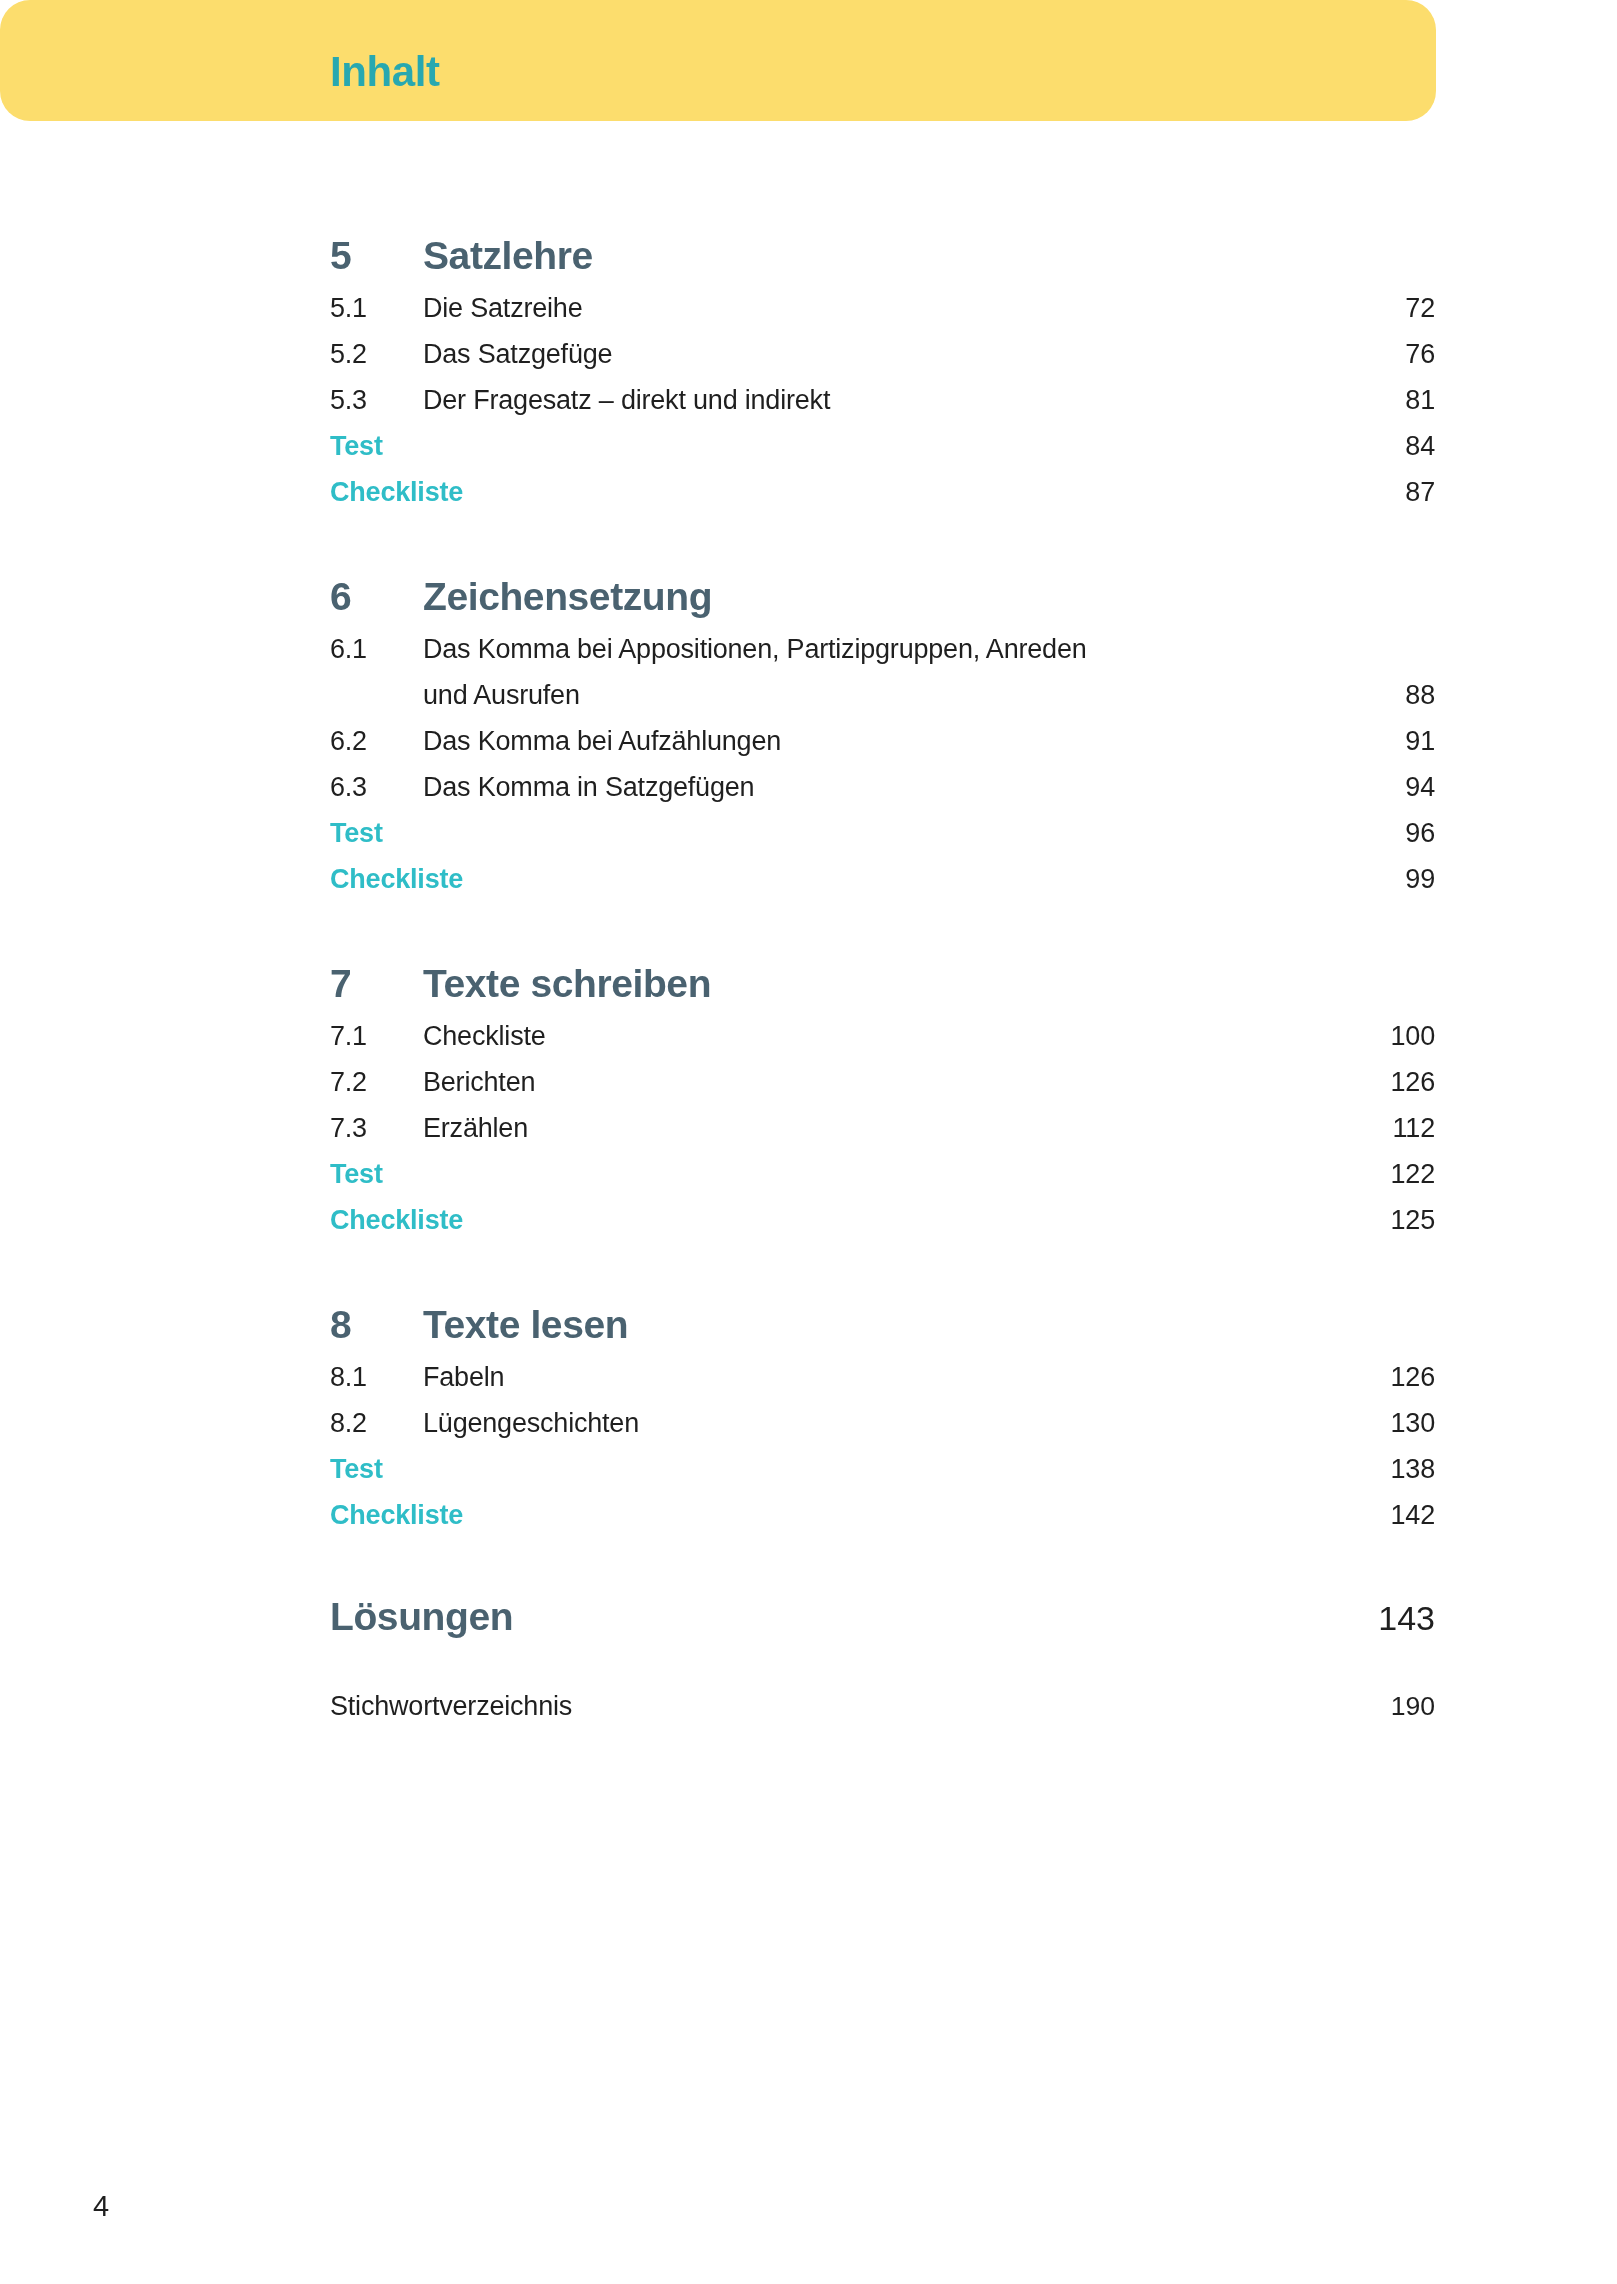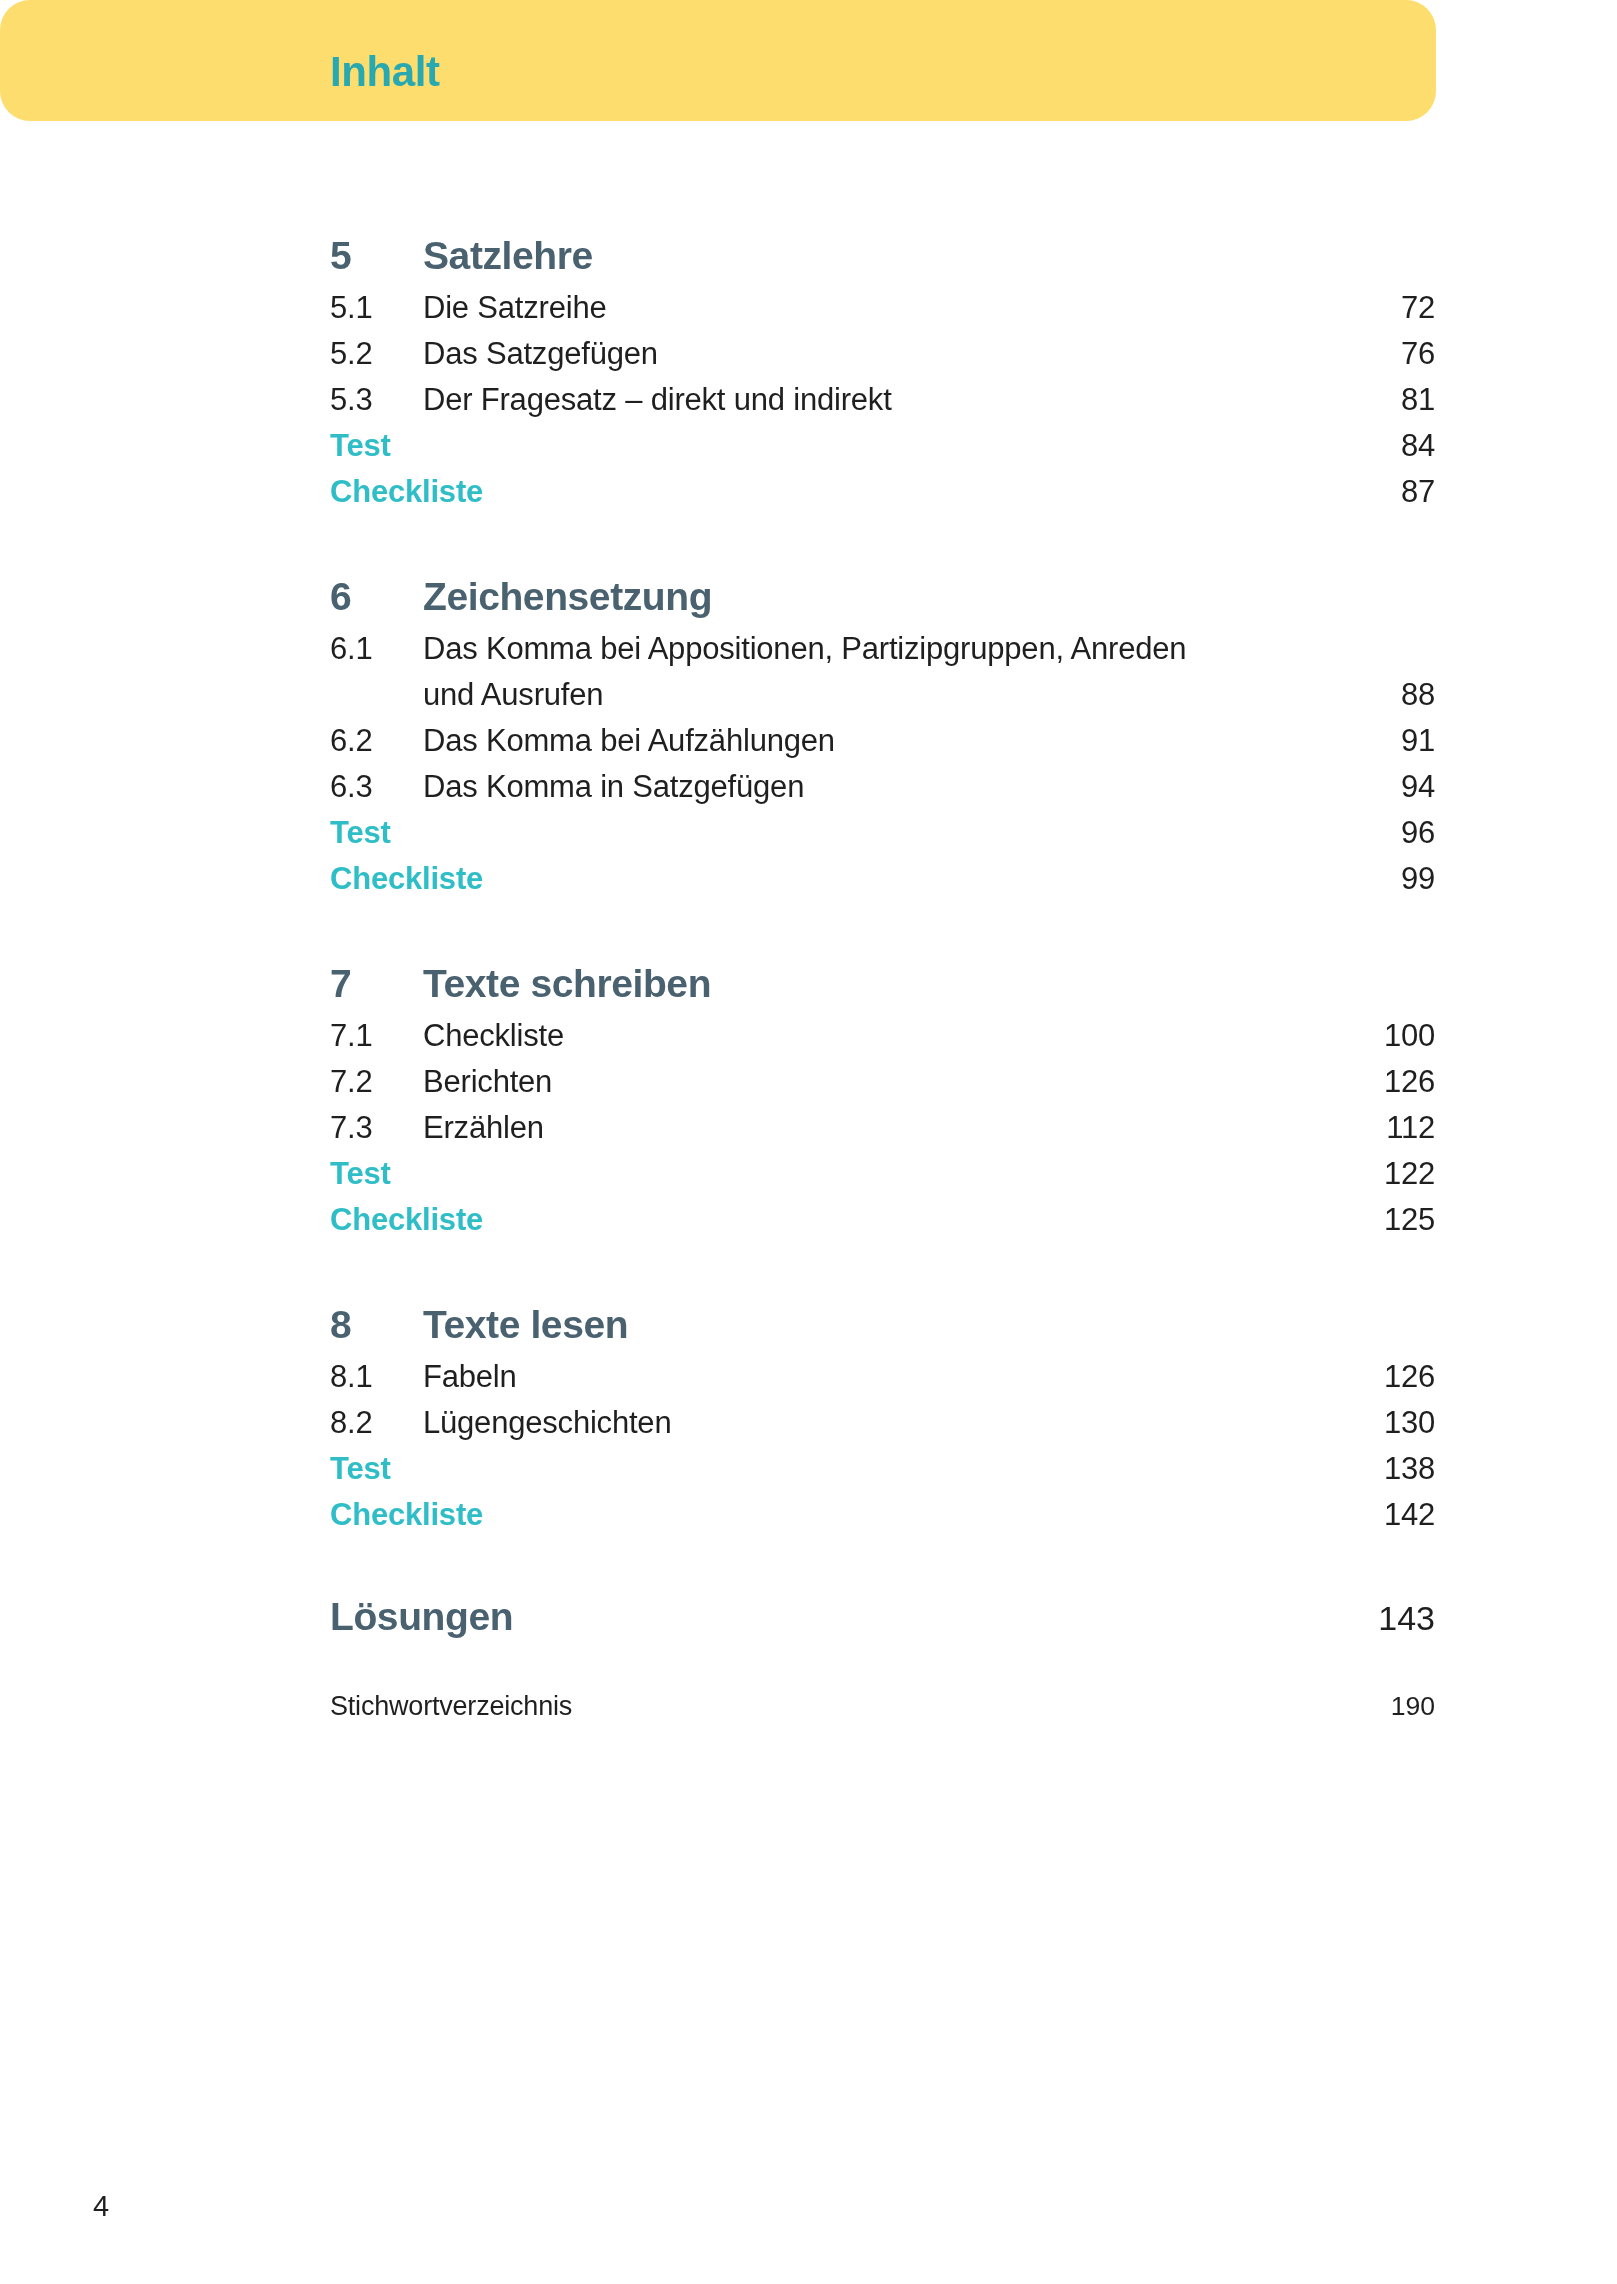--- a/index.html
+++ b/index.html
@@ -49,21 +49,21 @@
     font-weight: bold;
     letter-spacing: -0.4px;
     color: var(--heading, #4A6270);
   }
   .sec-head .sec-num { width: 93px; flex: 0 0 93px; }
   .sec-head .sec-title { flex: 1; white-space: nowrap; }
 
   .rows { margin-top: 8px; }
   .row {
     display: flex;
-    font-size: 31px;
+    font-size: 27px;
     line-height: 46px;
     letter-spacing: -0.2px;
     color: var(--body-text, #1F1F1F);
     align-items: flex-end;
   }
   .row .num {
     width: 93px; flex: 0 0 93px;
     align-self: flex-start;
     line-height: 46px;
   }
@@ -131,21 +131,21 @@
     </div>
     <div class="rows">
   <div class="row">
     <span class="num">5.1</span>
     <span class="lbl">Die Satzreihe</span>
     <span class="pg">72</span>
   </div>
 
   <div class="row">
     <span class="num">5.2</span>
-    <span class="lbl">Das Satzgefügen</span>
+    <span class="lbl">Das Satzgefüge</span>
     <span class="pg">76</span>
   </div>
 
   <div class="row">
     <span class="num">5.3</span>
     <span class="lbl">Der Fragesatz – direkt und indirekt</span>
     <span class="pg">81</span>
   </div>
 
   <div class="row accent">

